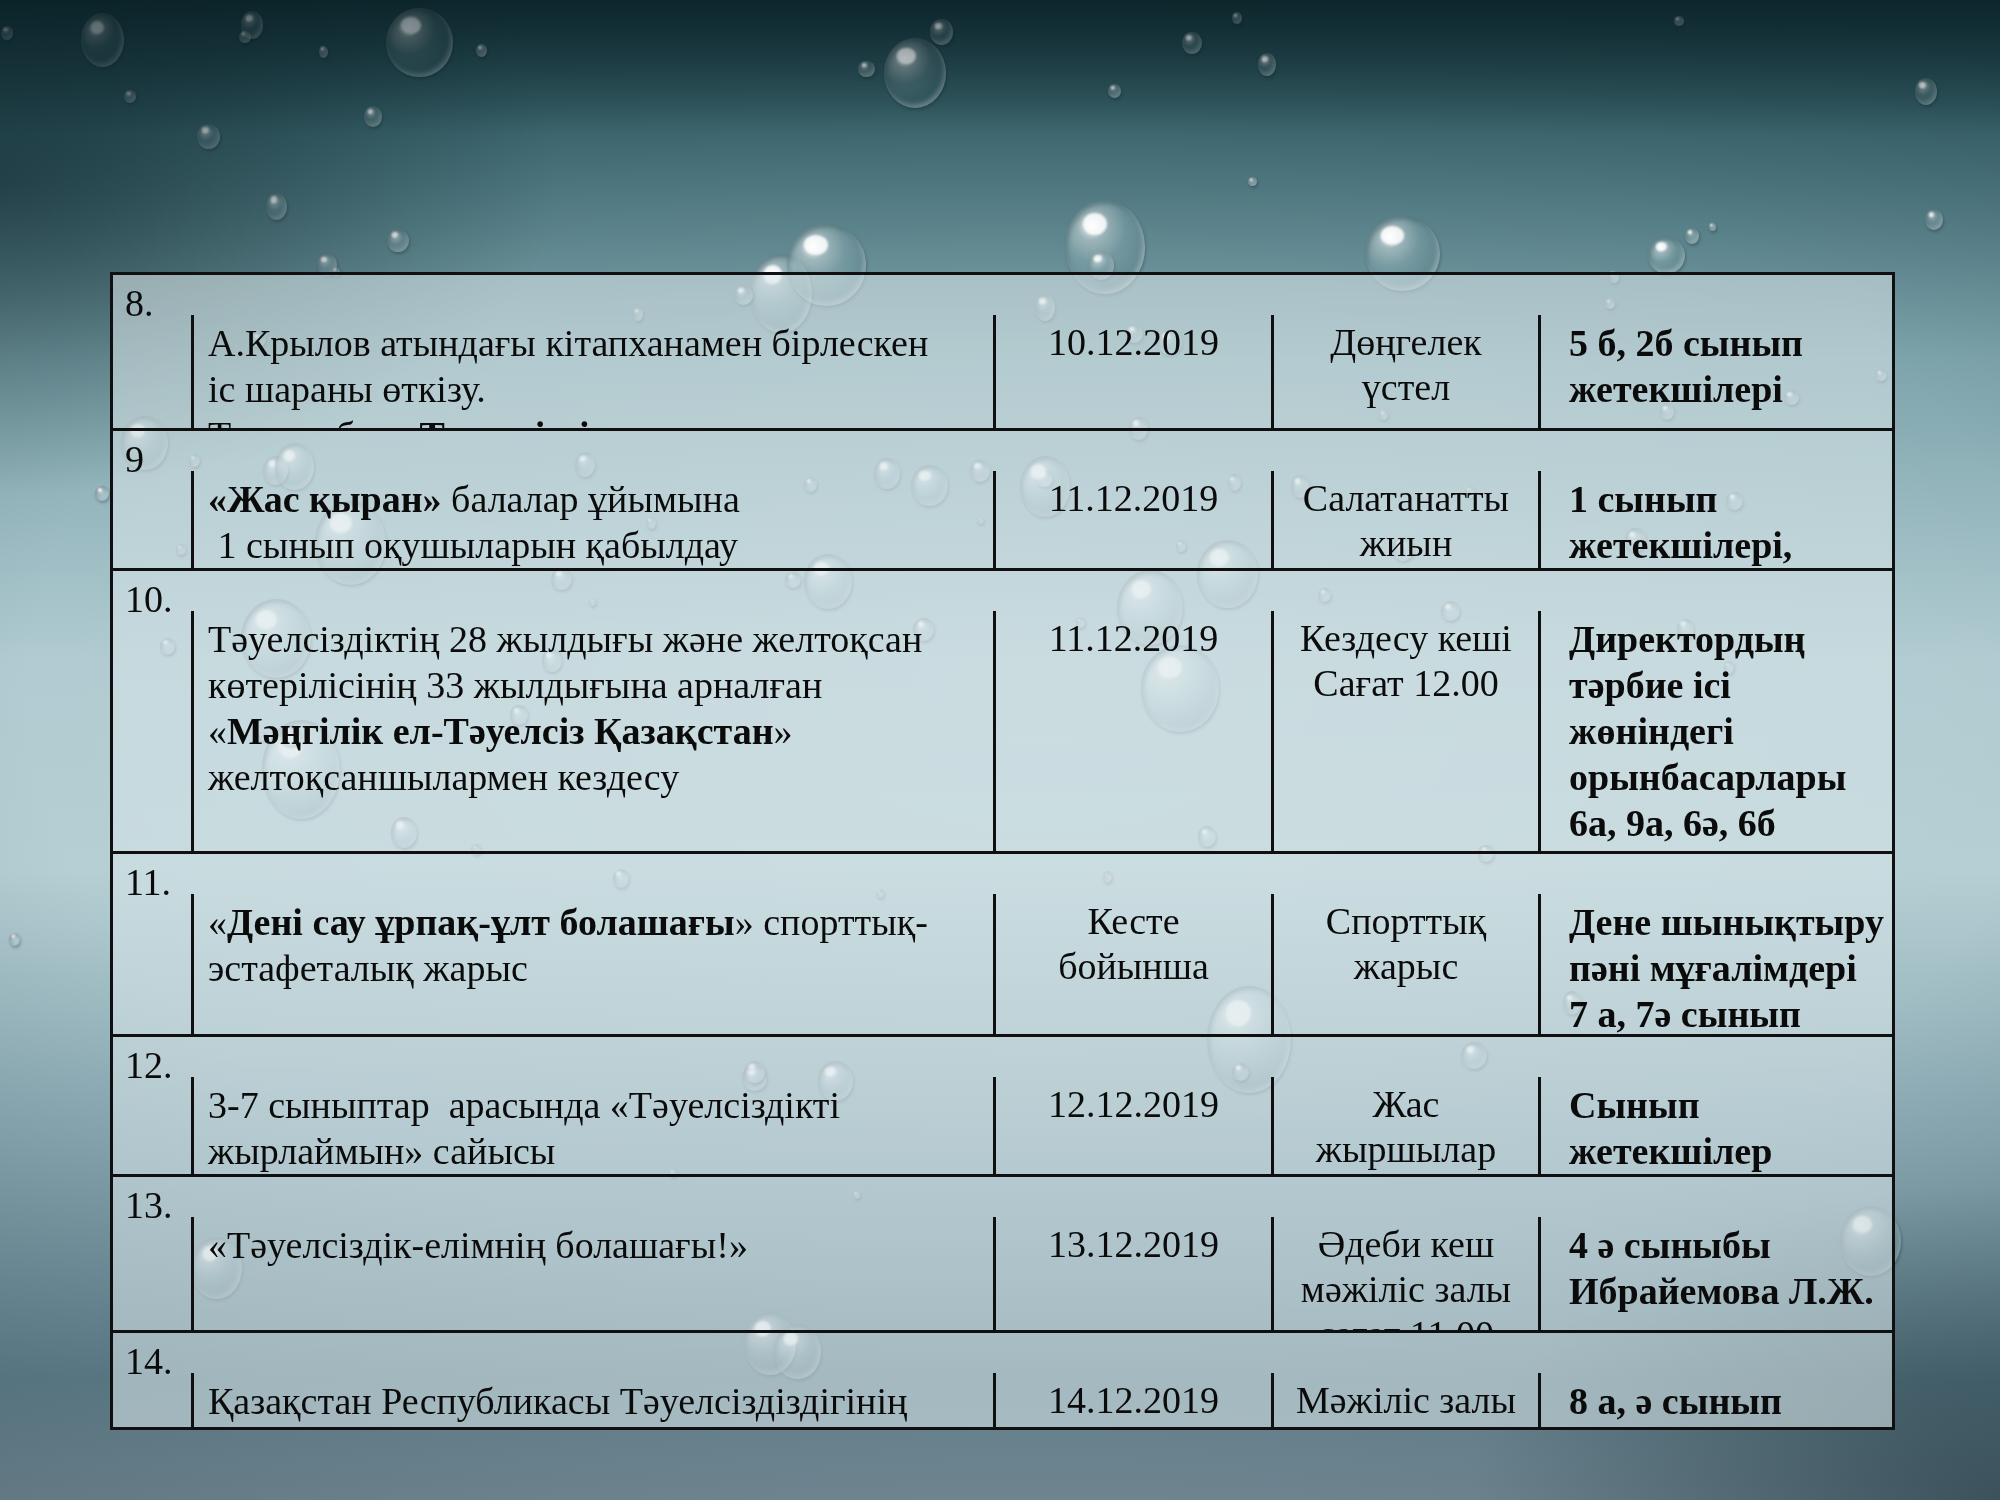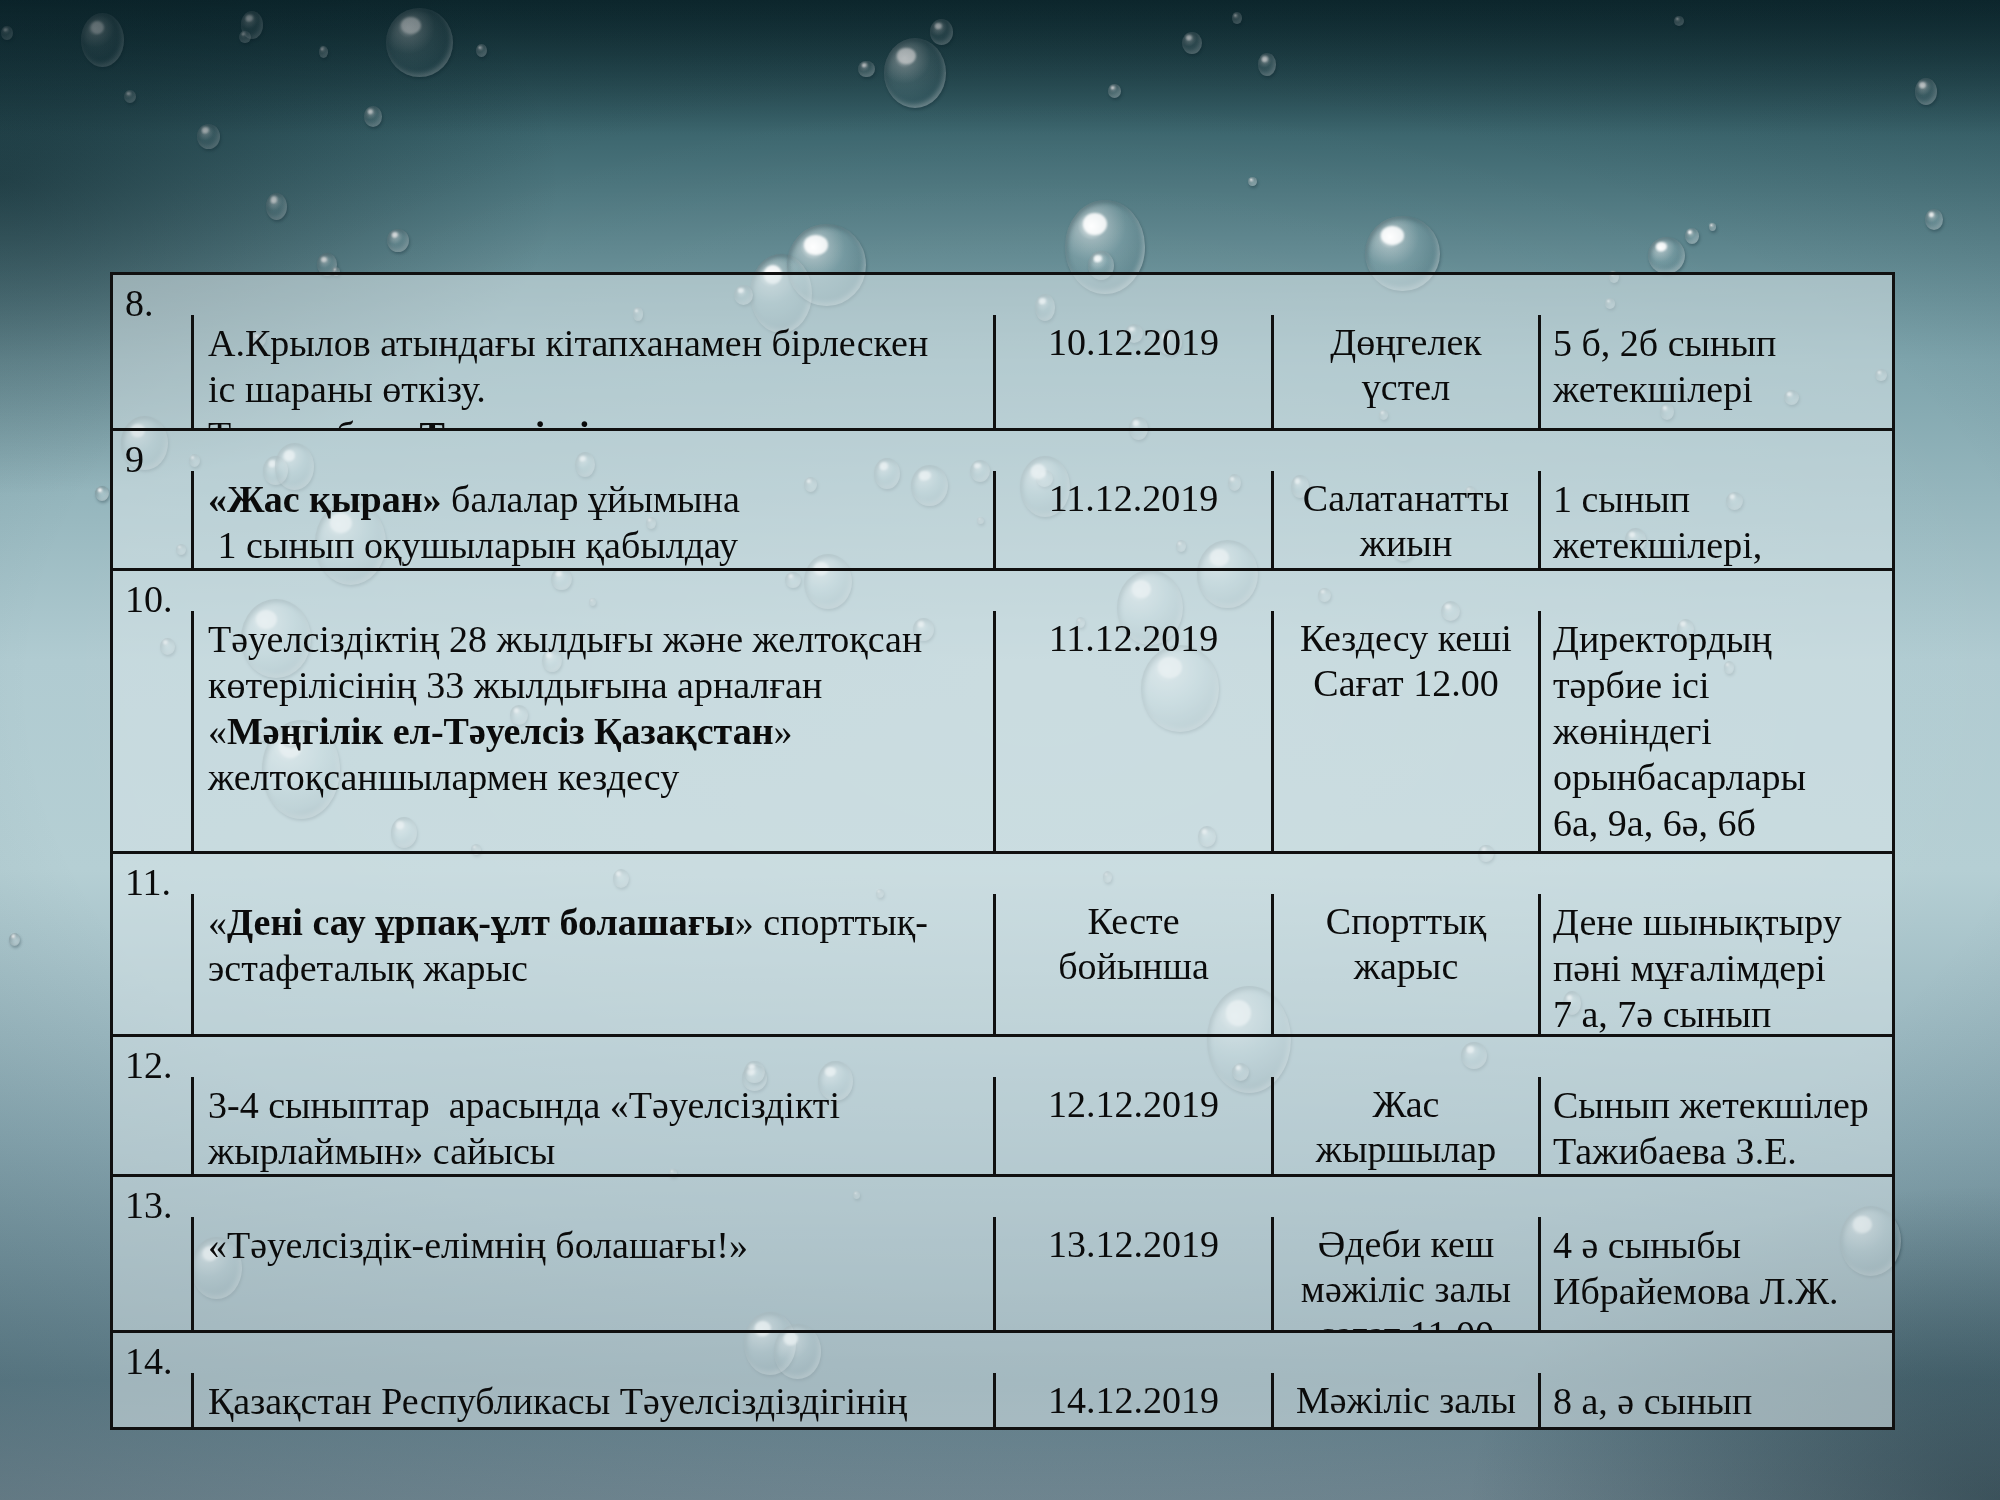--- a/index.html
+++ b/index.html
@@ -32,21 +32,21 @@
   .trow:nth-child(5){height:140px}
   .trow:nth-child(6){height:156px}
   .trow:nth-child(7){height:97px}
   .cell{box-sizing:border-box;overflow:hidden;white-space:pre-wrap;
     color:#0b0b0b;font-size:38px;line-height:46px;padding:5px 6px 0 6px;}
   .cell + .cell{border-left:3px solid var(--line,#101010);margin-top:40px;}
   .cell.num{padding-left:12px;}
   .cell.desc{padding-left:14px;padding-right:10px;}
   .cell.date{text-align:center;line-height:45px;}
   .cell.format{text-align:center;line-height:45px;}
-  .cell.resp{padding-left:12px;padding-right:6px;}
+  .cell.resp{padding-left:28px;padding-right:6px;font-weight:bold;}
   .cell .b{font-weight:700;}
 </style>
 </head>
 <body>
 
 <div class="stage">
   <div class="droplets">
       <div class="drop" style="width: 17.6px; height: 20.4px; left: 1198px; top: 826.2px;"></div>
       <div class="drop" style="width: 60.5px; height: 68.2px; left: 1197.2px; top: 539.9px;"></div>
       <div class="drop" style="width: 20.6px; height: 23px; left: 316.8px; top: 253.4px;"></div>
@@ -207,21 +207,21 @@
 бойынша</span></div>
         <div class="cell format"><span>Спорттық
 жарыс</span></div>
         <div class="cell resp"><span>Дене шынықтыру
 пәні мұғалімдері
 7 а, 7ә сынып
 жетекшілері</span></div>
       </div>
       <div class="trow">
         <div class="cell num"><span>12.</span></div>
-        <div class="cell desc"><span>3-4 сыныптар  арасында «Тәуелсіздікті
+        <div class="cell desc"><span>3-7 сыныптар  арасында «Тәуелсіздікті
 жырлаймын» сайысы</span></div>
         <div class="cell date"><span>12.12.2019</span></div>
         <div class="cell format"><span>Жас
 жыршылар
 сайысы</span></div>
         <div class="cell resp"><span>Сынып жетекшілер
 Тажибаева З.Е.</span></div>
       </div>
       <div class="trow">
         <div class="cell num"><span>13.</span></div>

